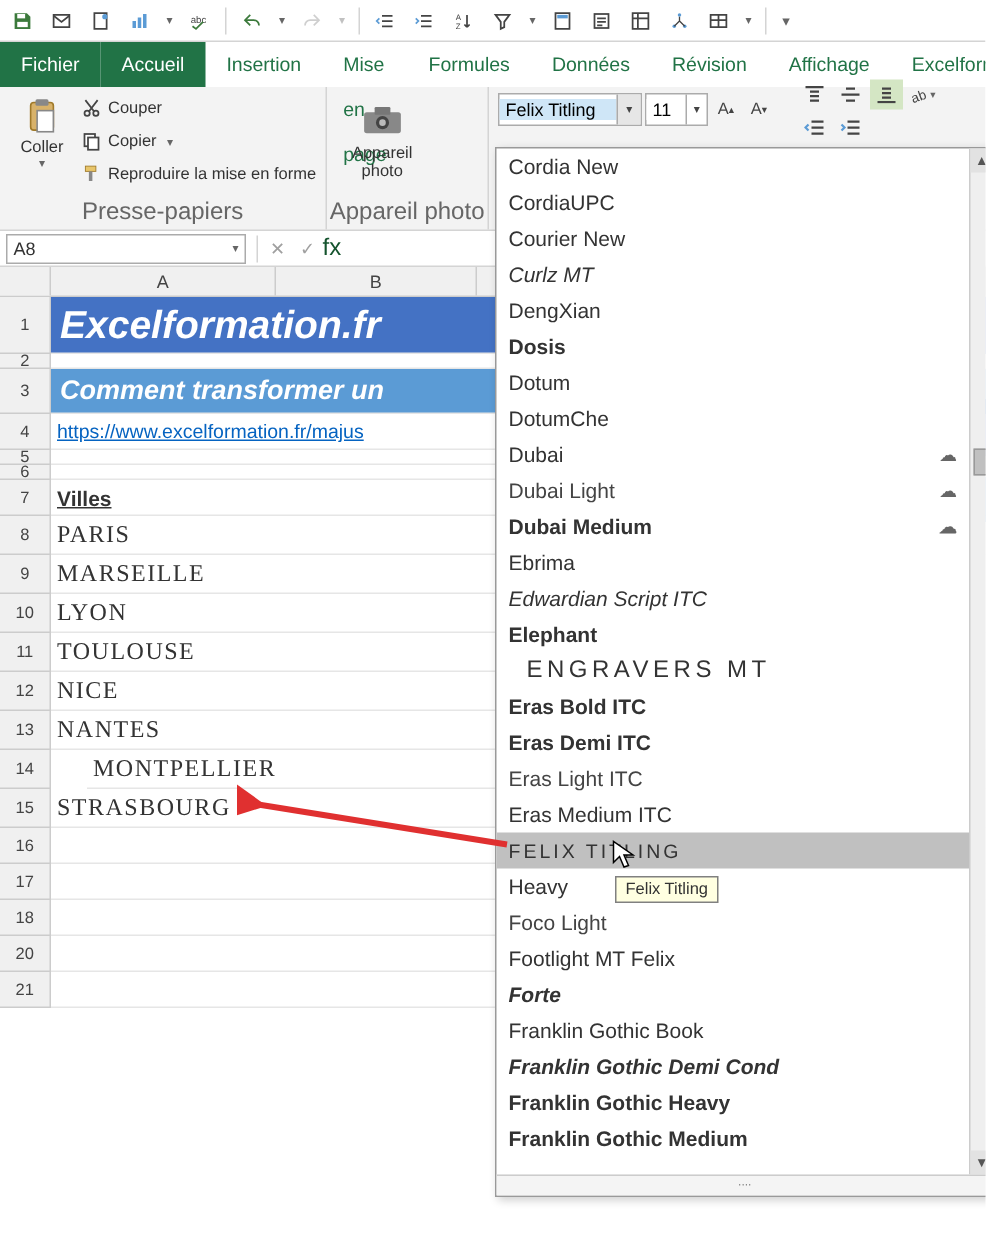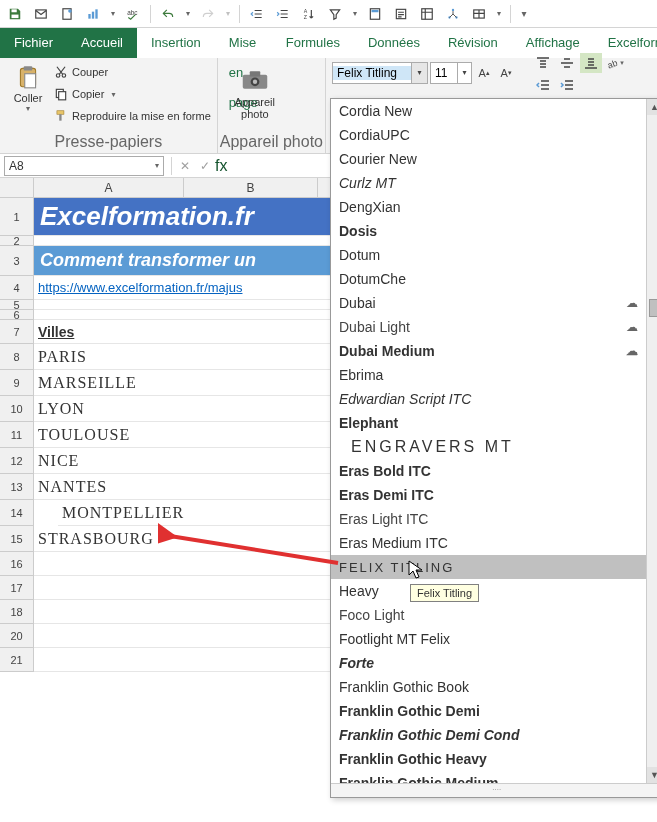--- a/index.html
+++ b/index.html
@@ -553,23 +553,20 @@
       </div>
       <div class="font-item f-serif">
         <span>Footlight MT Felix</span>
       </div>
       <div class="font-item f-ital">
         <span>Forte</span>
       </div>
       <div class="font-item f-sans">
         <span>Franklin Gothic Book</span>
       </div>
-      <div class="font-item f-sans f-bold">
-        <span>Franklin Gothic Demi</span>
-      </div>
       <div class="font-item f-cond">
         <span>Franklin Gothic Demi Cond</span>
       </div>
       <div class="font-item f-sans f-bold">
         <span>Franklin Gothic Heavy</span>
       </div>
       <div class="font-item f-sans f-bold">
         <span>Franklin Gothic Medium</span>
       </div>
     </div>

